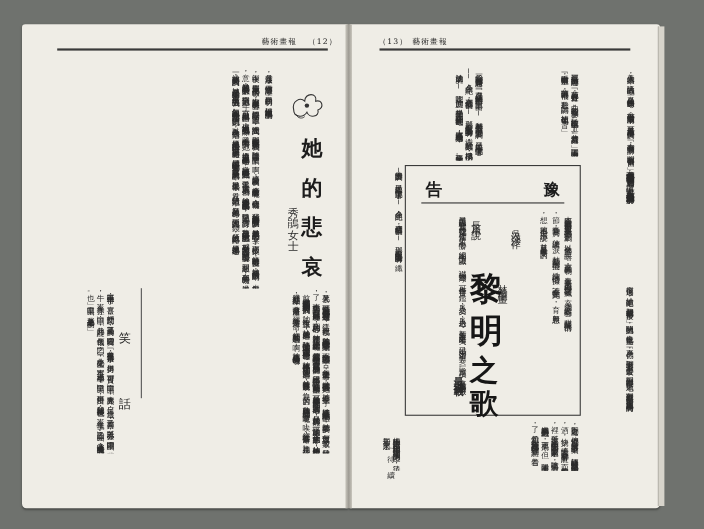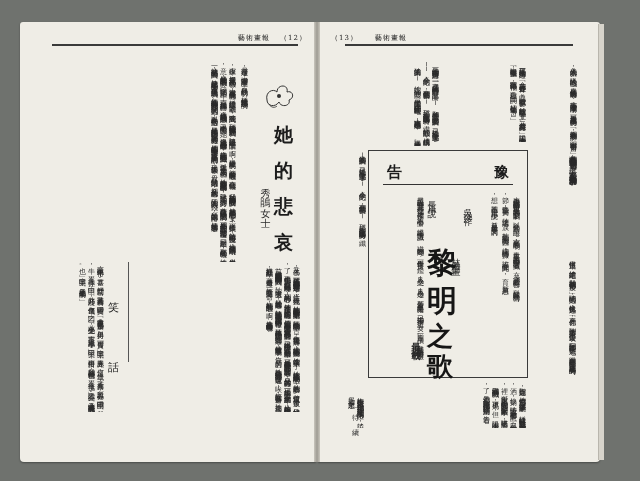--- a/index.html
+++ b/index.html
@@ -67,21 +67,21 @@
 <div class="right-edge"></div>
 
 <div class="header" style="left:238px; width:60px;">
   <span>藝術畫報</span>
 </div>
 <div class="header" style="left:280px; width:30px;">
   <span>（12）</span>
 </div>
 <div class="rule" style="left:52px; width:246px;"></div>
 
-<div class="header" style="left:331px; width:30px;">
+<div class="header" style="left:344px; width:30px;">
   <span>（13）</span>
 </div>
 <div class="header" style="left:375px; width:60px;">
   <span>藝術畫報</span>
 </div>
 <div class="rule" style="left:345px; width:228px;"></div>
 
 <svg class="flower" viewBox="0 0 34 30">
   <path d="M4 20 C2 12 10 8 14 12 C14 4 26 4 24 12 C30 10 32 18 26 20 C28 26 18 28 16 22 C12 28 4 26 4 20 Z" fill="none" stroke="#333" stroke-width="1"></path>
   <circle cx="16" cy="16" r="2" fill="#333"></circle>

